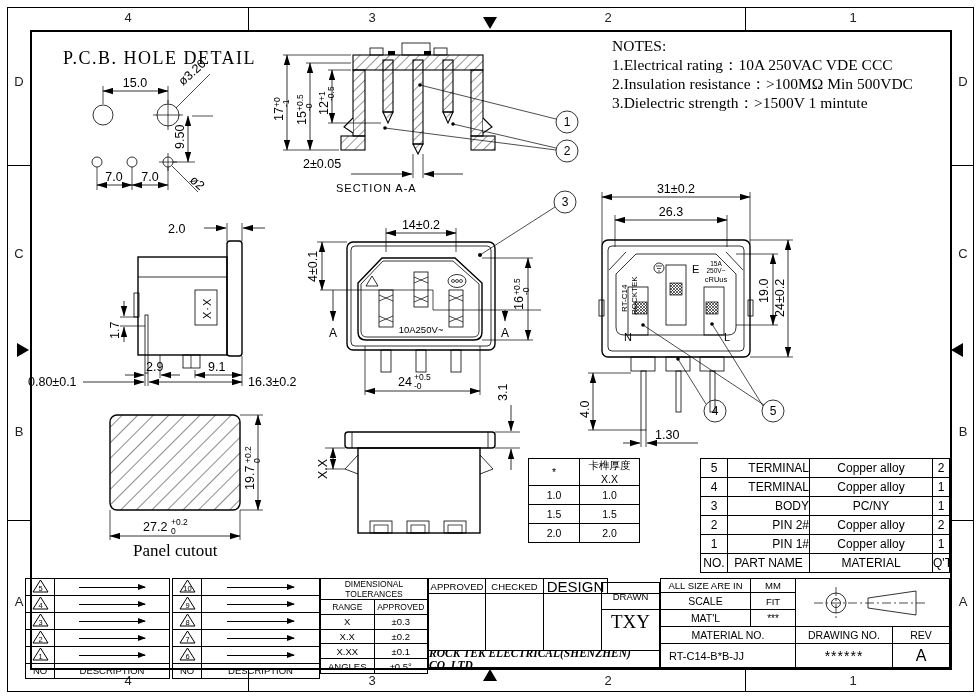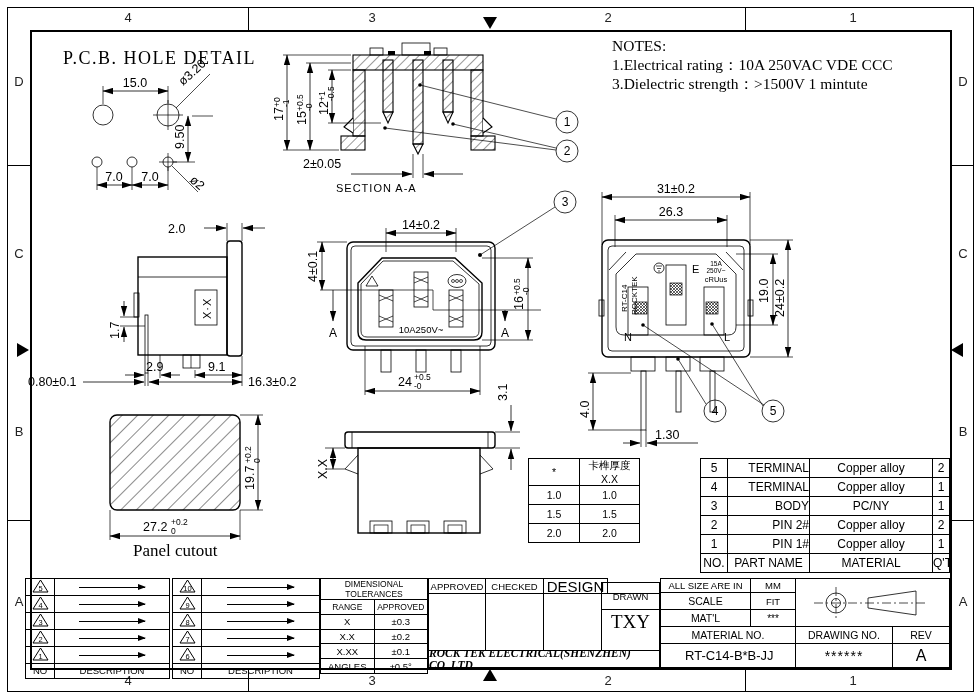--- a/index.html
+++ b/index.html
@@ -205,20 +205,21 @@
     </g>
     <text class="dt" x="55" y="140">2±0.05</text>
     <text class="dts" x="88" y="164">SECTION  A-A</text>
     <text class="bl" x="319" y="98">1</text>
     <text class="bl" x="319" y="127">2</text>
   </svg>
 
   <div class="notes">
     <div>NOTES:</div>
     <div>1.Electrical rating：10A 250VAC   VDE CCC</div>
+    <div>2.Insulation resistance：&gt;100MΩ Min 500VDC</div>
     <div>3.Dielectric strength：&gt;1500V 1 mintute</div>
   </div>
 
   <svg class="view" style="left:20px;top:205px" width="310" height="200">
     <g>
       <rect x="118" y="52" width="89" height="98" class="o"></rect>
       <line x1="118" y1="72" x2="207" y2="72" class="i"></line>
       <rect x="207" y="36" width="15" height="115" rx="3" class="o"></rect>
       <rect x="114" y="88" width="5" height="24" class="i"></rect>
       <rect x="125" y="110" width="3" height="58" class="i"></rect>
@@ -658,21 +659,21 @@
   </div>
 
   <div class="abs tb-info">
     <div class="cell" style="left:0;top:0;width:91px;height:15px;font-size:9.5px">ALL SIZE ARE IN</div>
     <div class="cell" style="left:90px;top:0;width:46px;height:15px;font-size:9.5px">MM</div>
     <div class="cell" style="left:0;top:14px;width:91px;height:18px;font-size:10.5px">SCALE</div>
     <div class="cell" style="left:90px;top:14px;width:46px;height:18px;font-size:9.5px">FIT</div>
     <div class="cell" style="left:0;top:31px;width:91px;height:18px;font-size:10.5px">MAT'L</div>
     <div class="cell" style="left:90px;top:31px;width:46px;height:18px;font-size:10px">***</div>
     <div class="cell" style="left:0;top:48px;width:136px;height:18px;font-size:10.5px">MATERIAL NO.</div>
-    <div class="cell" style="left:0;top:65px;width:136px;height:25px;font-size:13px;justify-content:flex-start;padding-left:24px">RT-C14-B*B-JJ</div>
+    <div class="cell" style="left:0;top:65px;width:136px;height:25px;font-size:11px;justify-content:flex-start;padding-left:8px">RT-C14-B*B-JJ</div>
     <div class="cell" style="left:135px;top:0;width:155px;height:49px">
       <svg width="153" height="47">
         <line x1="18" y1="24" x2="130" y2="24" stroke="#000" stroke-width="0.7" stroke-dasharray="9 3 2 3"></line>
         <circle cx="40" cy="24" r="10" class="i"></circle>
         <circle cx="40" cy="24" r="4.5" class="i"></circle>
         <line x1="40" y1="8" x2="40" y2="40" stroke="#000" stroke-width="0.7" stroke-dasharray="9 3 2 3"></line>
         <path d="M72,19 L120,12 L120,36 L72,29 Z" class="i"></path>
       </svg>
     </div>
     <div class="cell" style="left:135px;top:48px;width:98px;height:18px;font-size:10.5px">DRAWING NO.</div>

